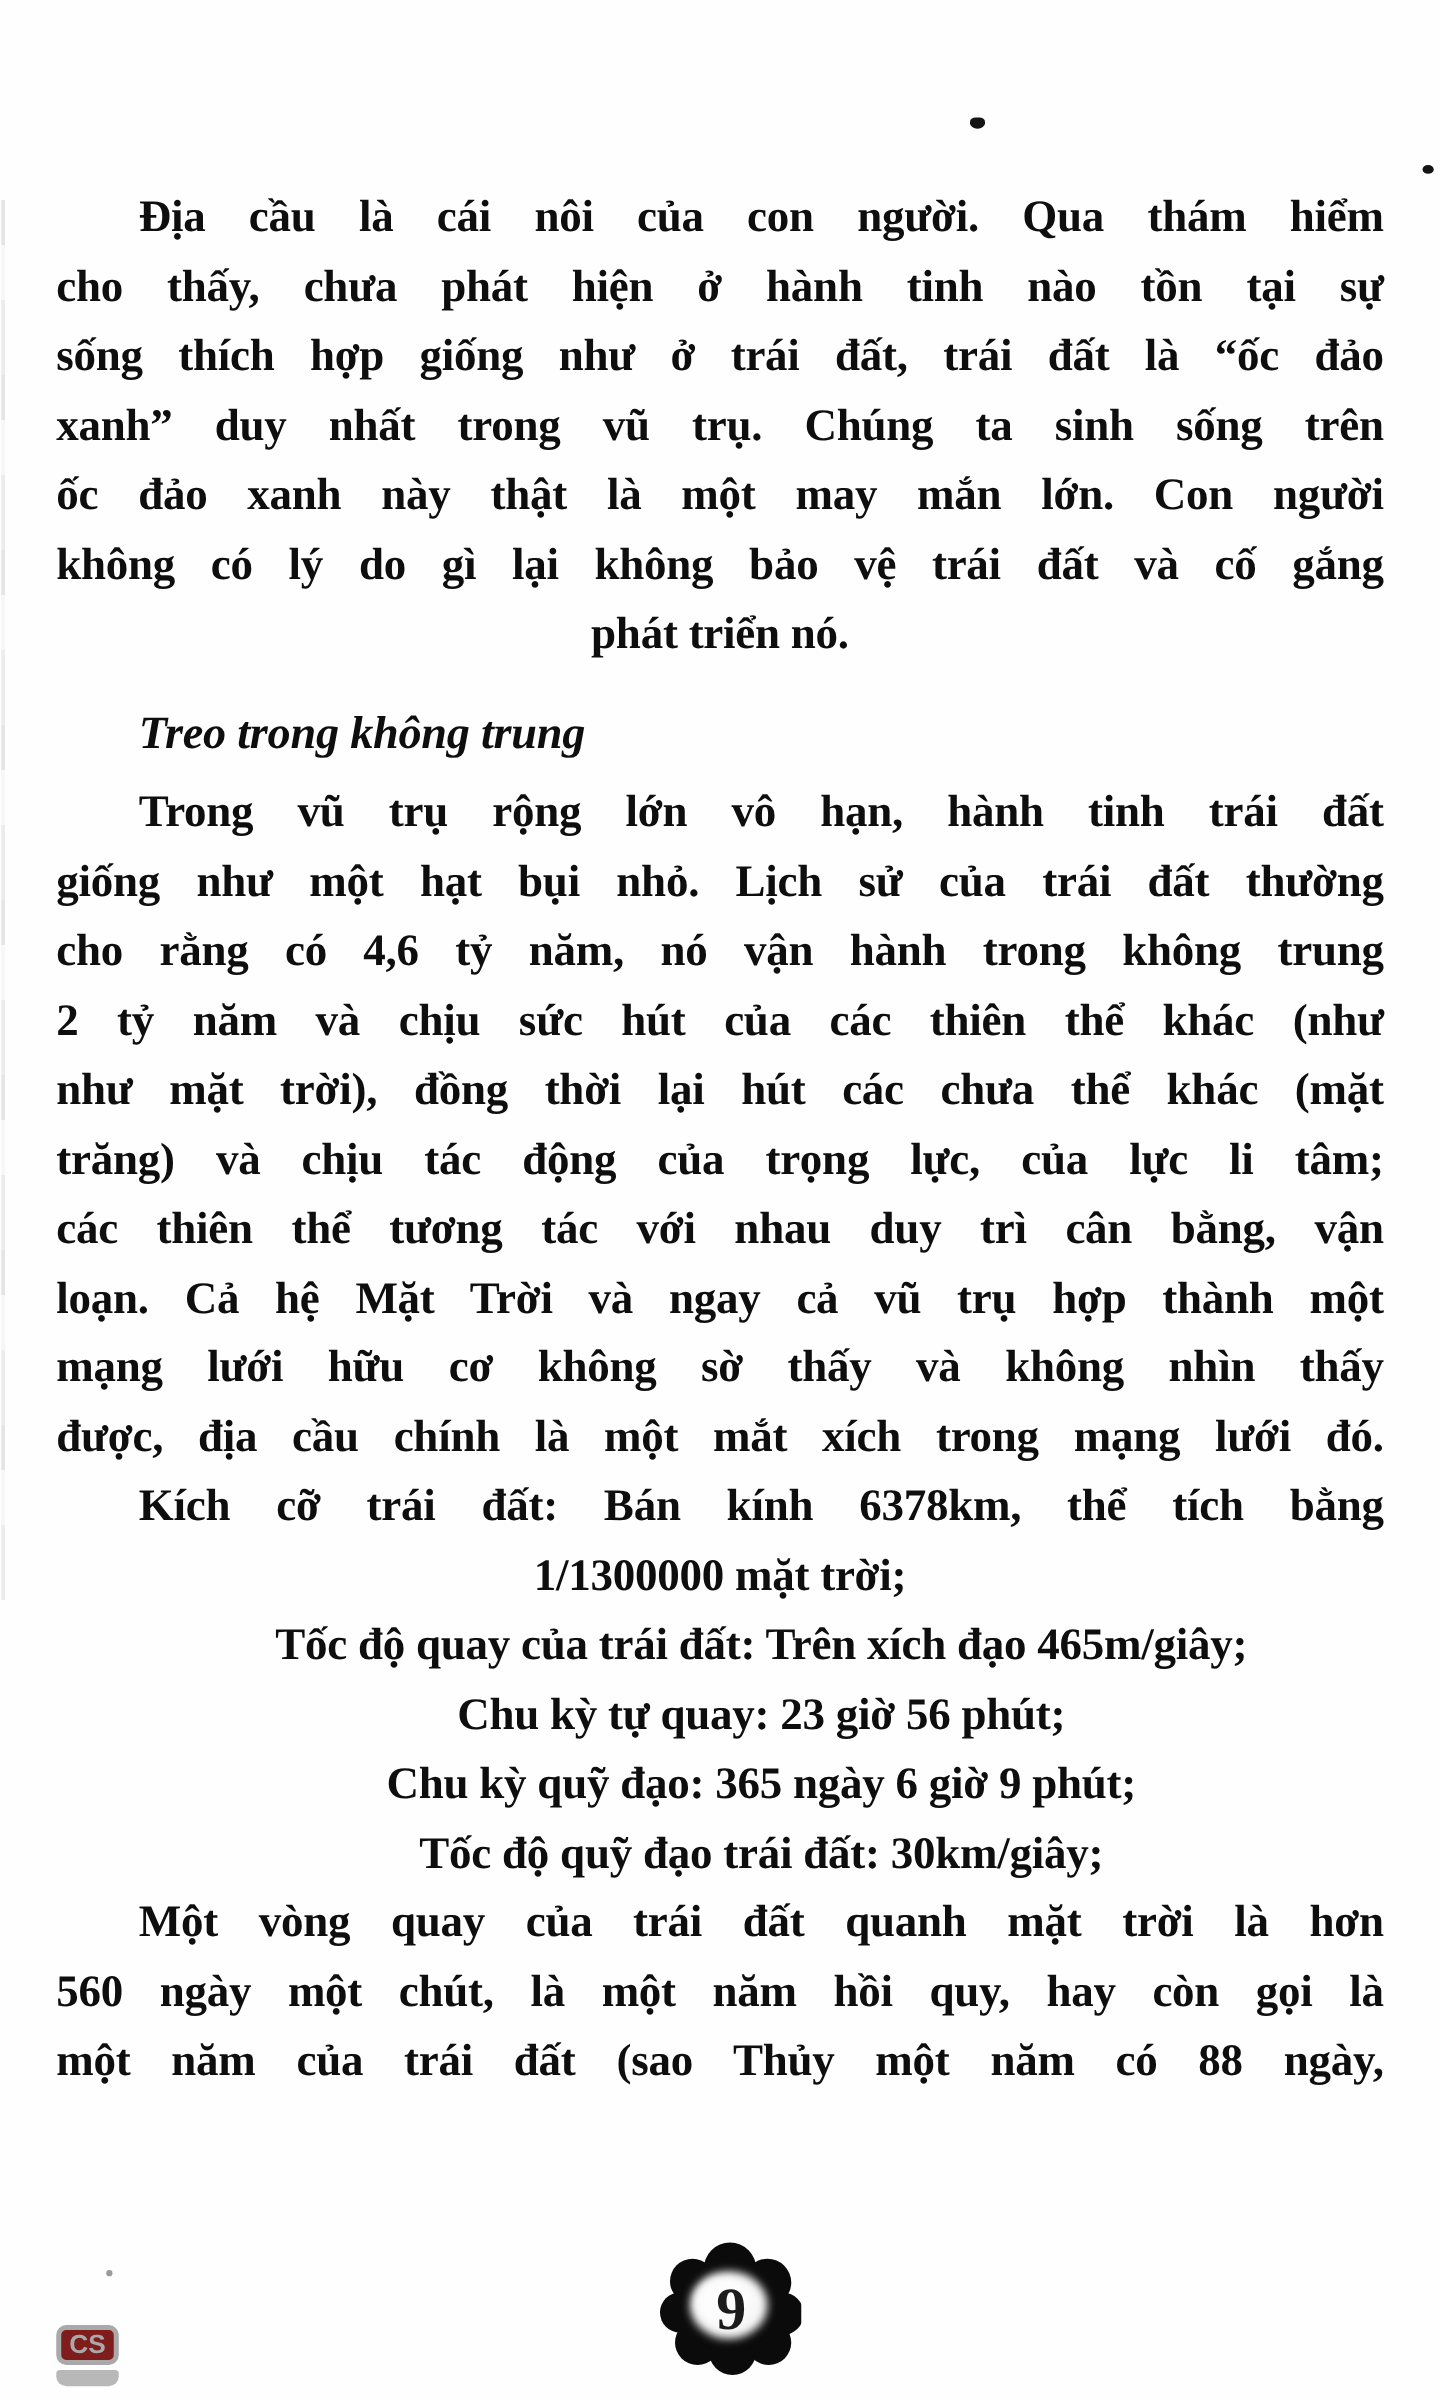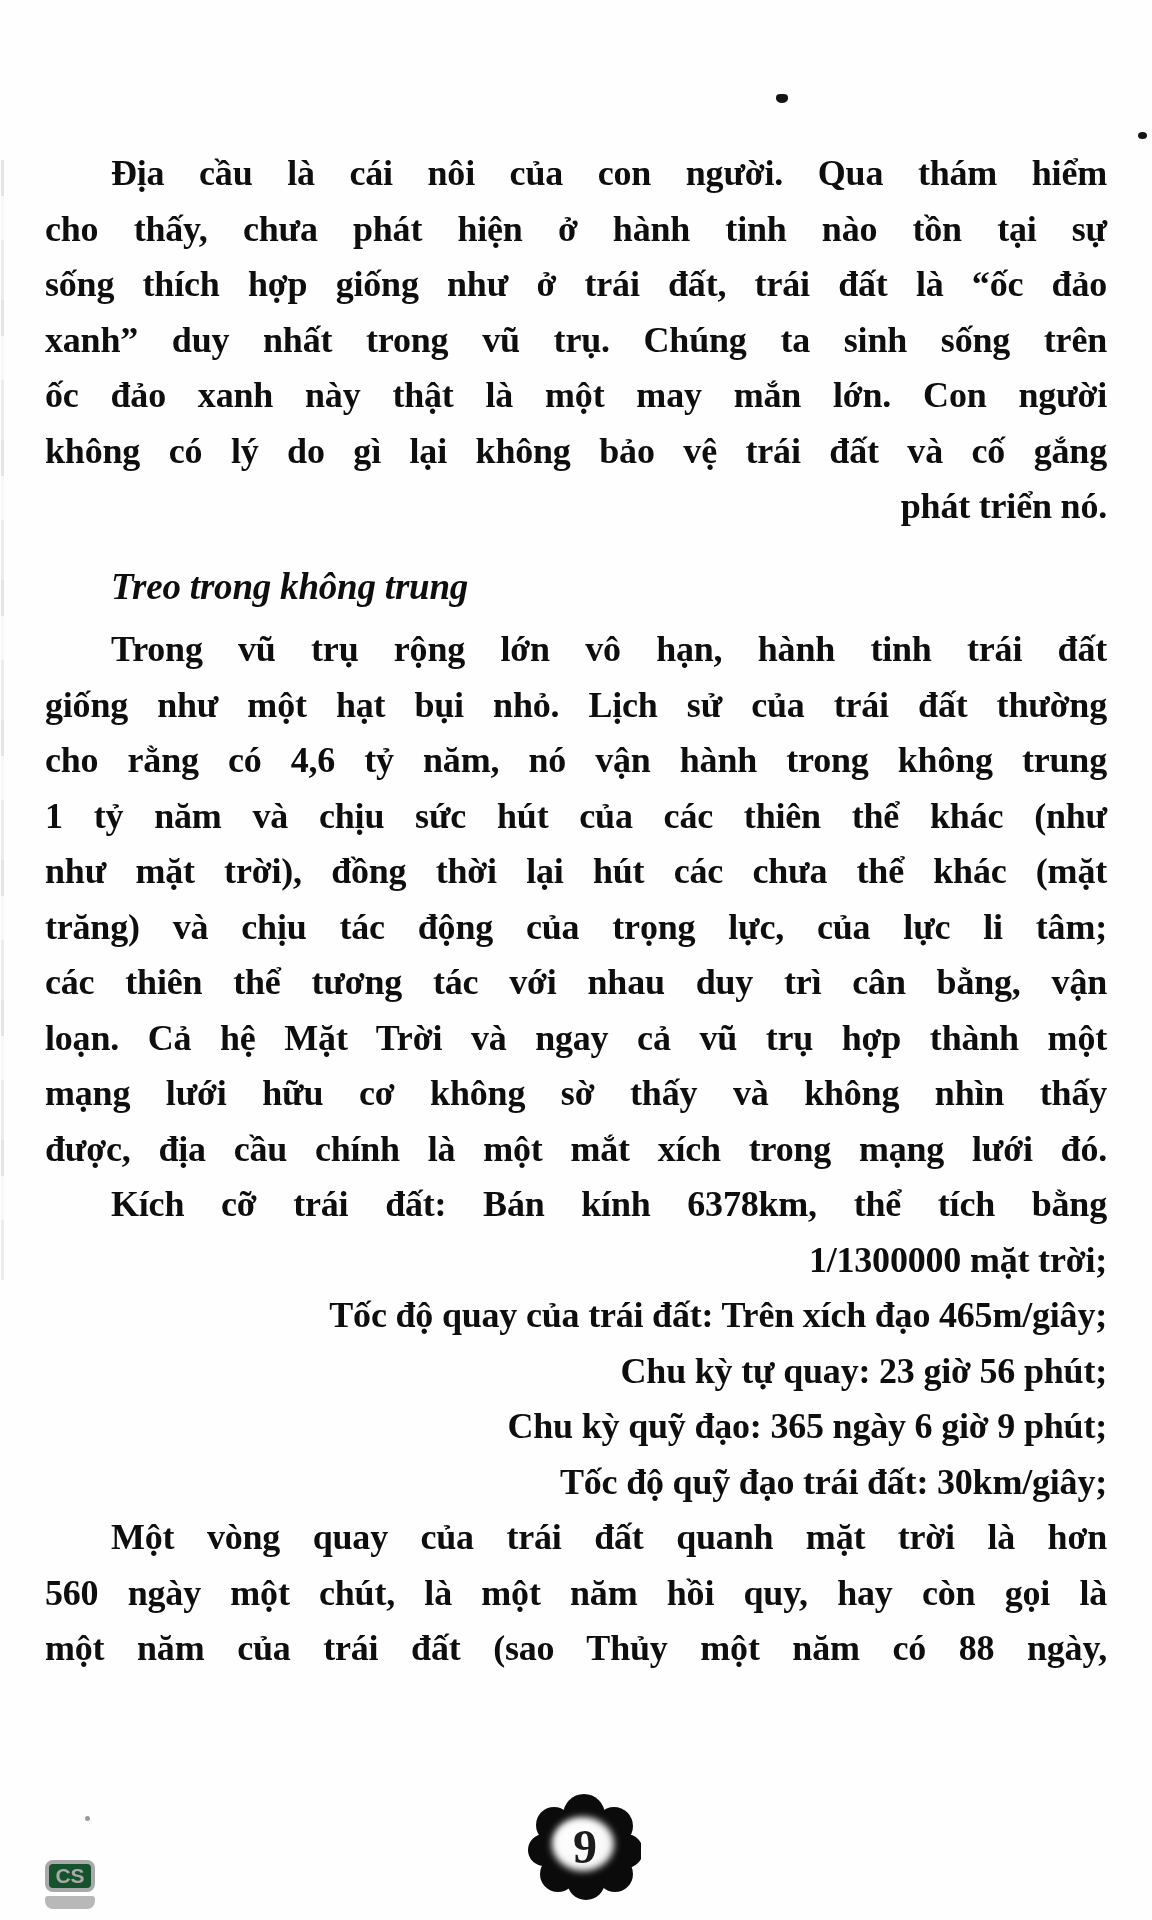--- a/index.html
+++ b/index.html
@@ -21,21 +21,21 @@
     left: 45px; top: 118px;
     width: 1062px;
     color: #0e0e0e;
     font-size: 36px;
     font-weight: bold;
     line-height: 55.5px;
     letter-spacing: -0.2px;
   }
   .ln { height: 55.5px; overflow: visible; }
   .ln.j { text-align: justify; text-align-last: justify; }
-  .ln.l { text-align: right; }
+  .ln.l { text-align: center; }
   .ln.ind { padding-left: 66px; }
   .heading {
     font-style: italic;
     font-weight: bold;
     font-size: 37px;
     padding-left: 66px;
     margin-top: 24px;
     margin-bottom: 8px;
     height: 55.5px;
   }
@@ -58,21 +58,21 @@
     color: #ef4444;
   }
   .cs-logo { position: absolute; left: 45px; top: 1832px; z-index: 2; width: 52px; }
   .cs-box {
     width: 42px; height: 24px;
     border: 4px solid #a9a9a9;
     border-radius: 8px;
     display: flex; align-items: center; justify-content: center;
     font-family: "Liberation Sans", "DejaVu Sans", sans-serif;
     font-weight: bold; font-size: 21px; color: #a9a9a9;
-    background: #14532d;
+    background: #7f1d1d;
   }
   .cs-bar {
     margin-top: 4px;
     width: 50px; height: 13px;
     background: #b8b8b8;
     border-radius: 3px 3px 8px 8px;
   }
   
   .edge-line {
     position: absolute; left: 1px; top: 132px;
@@ -105,21 +105,21 @@
     <div class="ln j">xanh” duy nhất trong vũ trụ. Chúng ta sinh sống trên</div>
     <div class="ln j">ốc đảo xanh này thật là một may mắn lớn. Con người</div>
     <div class="ln j">không có lý do gì lại không bảo vệ trái đất và cố gắng</div>
     <div class="ln l">phát triển nó.</div>
 
     <div class="heading">Treo trong không trung</div>
 
     <div class="ln j ind">Trong vũ trụ rộng lớn vô hạn, hành tinh trái đất</div>
     <div class="ln j">giống như một hạt bụi nhỏ. Lịch sử của trái đất thường</div>
     <div class="ln j">cho rằng có 4,6 tỷ năm, nó vận hành trong không trung</div>
-    <div class="ln j">1 tỷ năm và chịu sức hút của các thiên thể khác (như</div>
+    <div class="ln j">2 tỷ năm và chịu sức hút của các thiên thể khác (như</div>
     <div class="ln j">như mặt trời), đồng thời lại hút các chưa thể khác (mặt</div>
     <div class="ln j">trăng) và chịu tác động của trọng lực, của lực li tâm;</div>
     <div class="ln j">các thiên thể tương tác với nhau duy trì cân bằng, vận</div>
     <div class="ln j">loạn. Cả hệ Mặt Trời và ngay cả vũ trụ hợp thành một</div>
     <div class="ln j">mạng lưới hữu cơ không sờ thấy và không nhìn thấy</div>
     <div class="ln j">được, địa cầu chính là một mắt xích trong mạng lưới đó.</div>
 
     <div class="ln j ind">Kích cỡ trái đất: Bán kính 6378km, thể tích bằng</div>
     <div class="ln l">1/1300000 mặt trời;</div>
 

